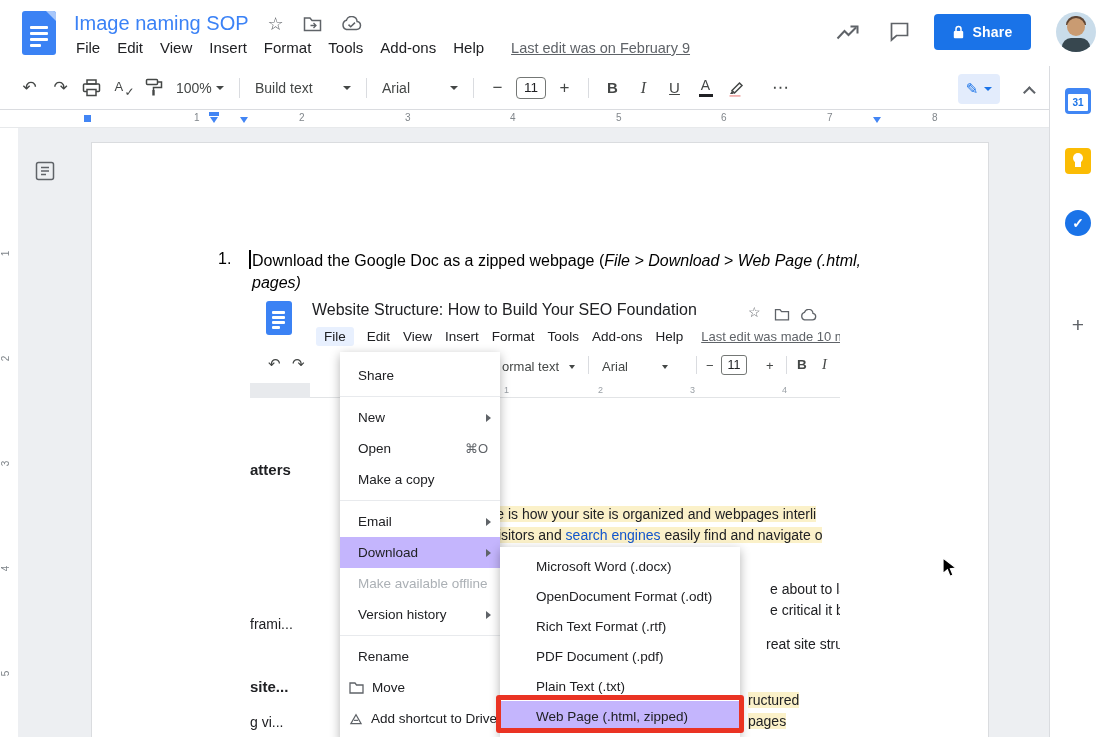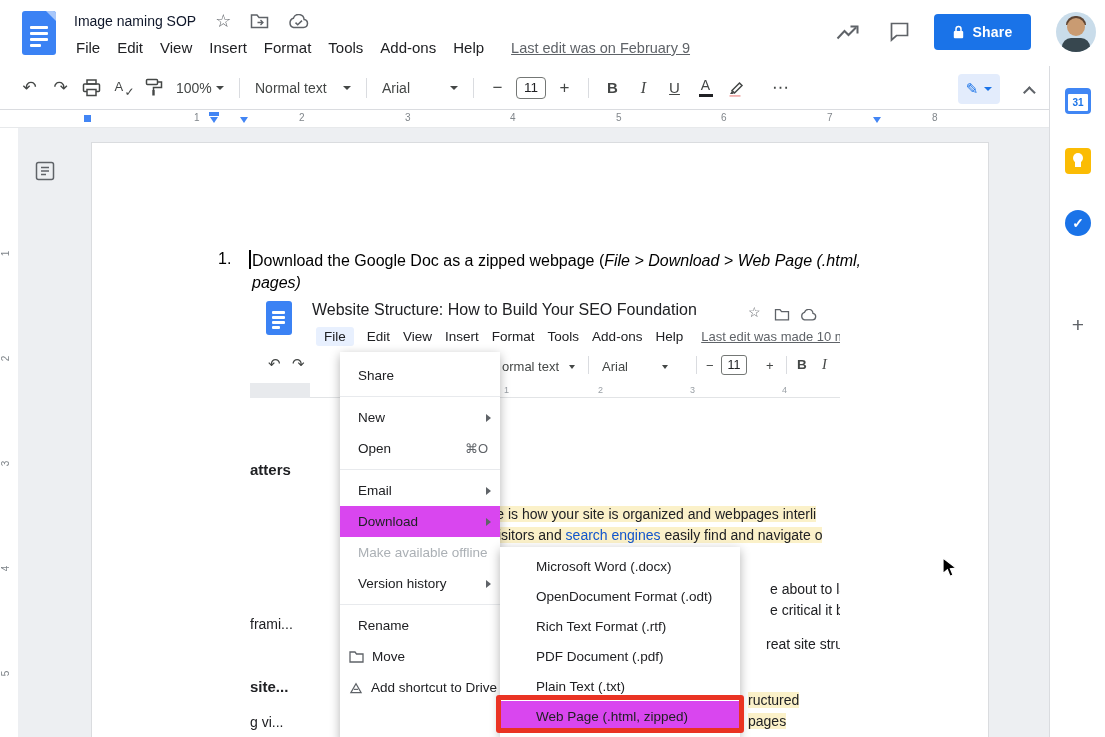--- a/index.html
+++ b/index.html
@@ -9,21 +9,21 @@
 i,em{font-style:normal}
 svg{display:block}
 
 
 #header{position:absolute;left:0;top:0;width:1105px;height:66px;background:#fff;z-index:20}
 .docs-logo{position:absolute;left:22px;top:11px;width:34px;height:44px;background:#3b82f4;border-radius:3px}
 .docs-logo .fold{position:absolute;right:0;top:0;width:10px;height:10px;background:#a8c7fa;clip-path:polygon(0 0,100% 100%,100% 0);border-radius:0 3px 0 0}
 .dl{position:absolute;left:8px;height:3px;background:#fff;border-radius:1px}
 .dl1{top:15px;width:18px}.dl2{top:21px;width:18px}.dl3{top:27px;width:18px}.dl4{top:33px;width:11px}
 .title-row{position:absolute;left:74px;top:12px;display:flex;align-items:center}
-.doc-title{font-size:14px;color:#0f172a}
+.doc-title{font-size:20px;color:#3b82f6}
 .hdr-ic{margin-left:19px;color:#5f6368;display:flex;align-items:center}
 .star-g{font-size:18px;line-height:1}
 .menubar{position:absolute;left:76px;top:39px;display:flex;align-items:center;gap:17px;font-size:15px;white-space:nowrap}
 .last-edit{color:#5f6368;text-decoration:underline;font-size:14.5px;margin-left:10px}
 .hicon{position:absolute;color:#5f6368}
 .share-btn{position:absolute;left:934px;top:14px;width:97px;height:36px;background:#1a73e8;border:none;border-radius:4px;display:flex;align-items:center;justify-content:center;gap:9px;color:#fff;font-size:14px;font-family:inherit;font-weight:bold;letter-spacing:.2px}
 .avatar{position:absolute;left:1056px;top:12px;width:40px;height:40px;border-radius:50%;background:#c9dcea;overflow:hidden}
 .av-head{position:absolute;left:11px;top:6px;width:18px;height:18px;border-radius:50%;background:#c99b72}
 .av-hair{position:absolute;left:10px;top:4px;width:20px;height:9px;border-radius:10px 10px 0 0;background:#5d4433}
 .av-body{position:absolute;left:6px;top:26px;width:28px;height:16px;border-radius:9px 9px 0 0;background:#37474f}
@@ -91,21 +91,21 @@
 .rfrag{font-size:14px;color:#202124;z-index:1}
 .hl{background:#fbf1c9}
 .link{color:#1155cc;}
 .hl-block{left:230px;top:209px;font-size:14px;line-height:21px;color:#202124;z-index:1}
 .fmenu{position:absolute;left:90px;top:57px;width:160px;height:390px;background:#fff;box-shadow:0 3px 10px rgba(0,0,0,.3);padding-top:8px;z-index:5}
 .mrow{height:31px;display:flex;align-items:center;padding-left:18px;font-size:13.5px;color:#202124}
 .mrow.icon-row{padding-left:9px;gap:8px}
 .mdiv{height:1px;background:#e8eaed;margin:5px 0}
 .sub-arrow{margin-left:auto;margin-right:9px;width:0;height:0;border-top:4px solid transparent;border-bottom:4px solid transparent;border-left:5px solid #5f6368}
 .shortcut{margin-left:auto;margin-right:12px;font-size:13px;color:#5f6368}
-.mrow.sel,.srow.sel{background:#d946ef}
+.mrow.sel,.srow.sel{background:#c4b5fd}
 .mrow.dis{color:#abb0b5}
 .dmenu{position:absolute;left:250px;top:252px;width:240px;height:190px;background:#fff;box-shadow:0 3px 10px rgba(0,0,0,.3);padding-top:4px;z-index:6}
 .srow{height:30px;display:flex;align-items:center;padding-left:36px;font-size:13.5px;color:#202124}
 .red-box{position:absolute;left:246px;top:400px;width:248px;height:38px;border:5px solid #ea3323;border-radius:3px;z-index:8}
 
 
 #sidebar{position:absolute;left:1049px;top:66px;width:56px;height:671px;background:#fff;border-left:1px solid #dadce0;z-index:22}
 .sb-ic{position:absolute;left:15px;width:26px;height:26px;border-radius:4px}
 .cal{top:22px;background:#4086f4;display:flex;align-items:flex-end;justify-content:center}
 .cal .inner{width:20px;height:17px;background:#fff;border-radius:1px;display:flex;align-items:center;justify-content:center;font-size:10px;font-weight:700;color:#1a73e8;margin-bottom:3px}
@@ -204,21 +204,21 @@
         <path d="M12.5 4h4v5.5H8.5V12" fill="none" stroke="#444746" stroke-width="1.5"></path>
         <rect x="7.3" y="12" width="2.4" height="5.5" fill="#444746"></rect>
       </svg>
   </span>
   <span class="tsel" style="width:62px">
     <span>100%</span>
       <i class="caret"></i>
   </span>
   <i class="tdiv"></i>
   <span class="tsel" style="width:110px">
-    <span>Normal text</span>
+    <span>Build text</span>
       <i class="caret"></i>
   </span>
   <i class="tdiv"></i>
   <span class="tsel" style="width:90px">
     <span>Arial</span>
       <i class="caret"></i>
   </span>
   <i class="tdiv"></i>
   <span class="tbtn">−</span>
   <span class="fsize">11</span>
@@ -352,20 +352,23 @@
             <span>Share</span>
           </div>
         <div class="mdiv"></div>
         <div class="mrow">
             <span>New</span>
             <i class="sub-arrow"></i>
           </div>
         <div class="mrow">
             <span>Open</span>
             <span class="shortcut">⌘O</span>
+          </div>
+        <div class="mrow">
+            <span>Make a copy</span>
           </div>
         <div class="mdiv"></div>
         <div class="mrow">
             <span>Email</span>
             <i class="sub-arrow"></i>
           </div>
         <div class="mrow sel">
             <span>Download</span>
             <i class="sub-arrow"></i>
           </div>

